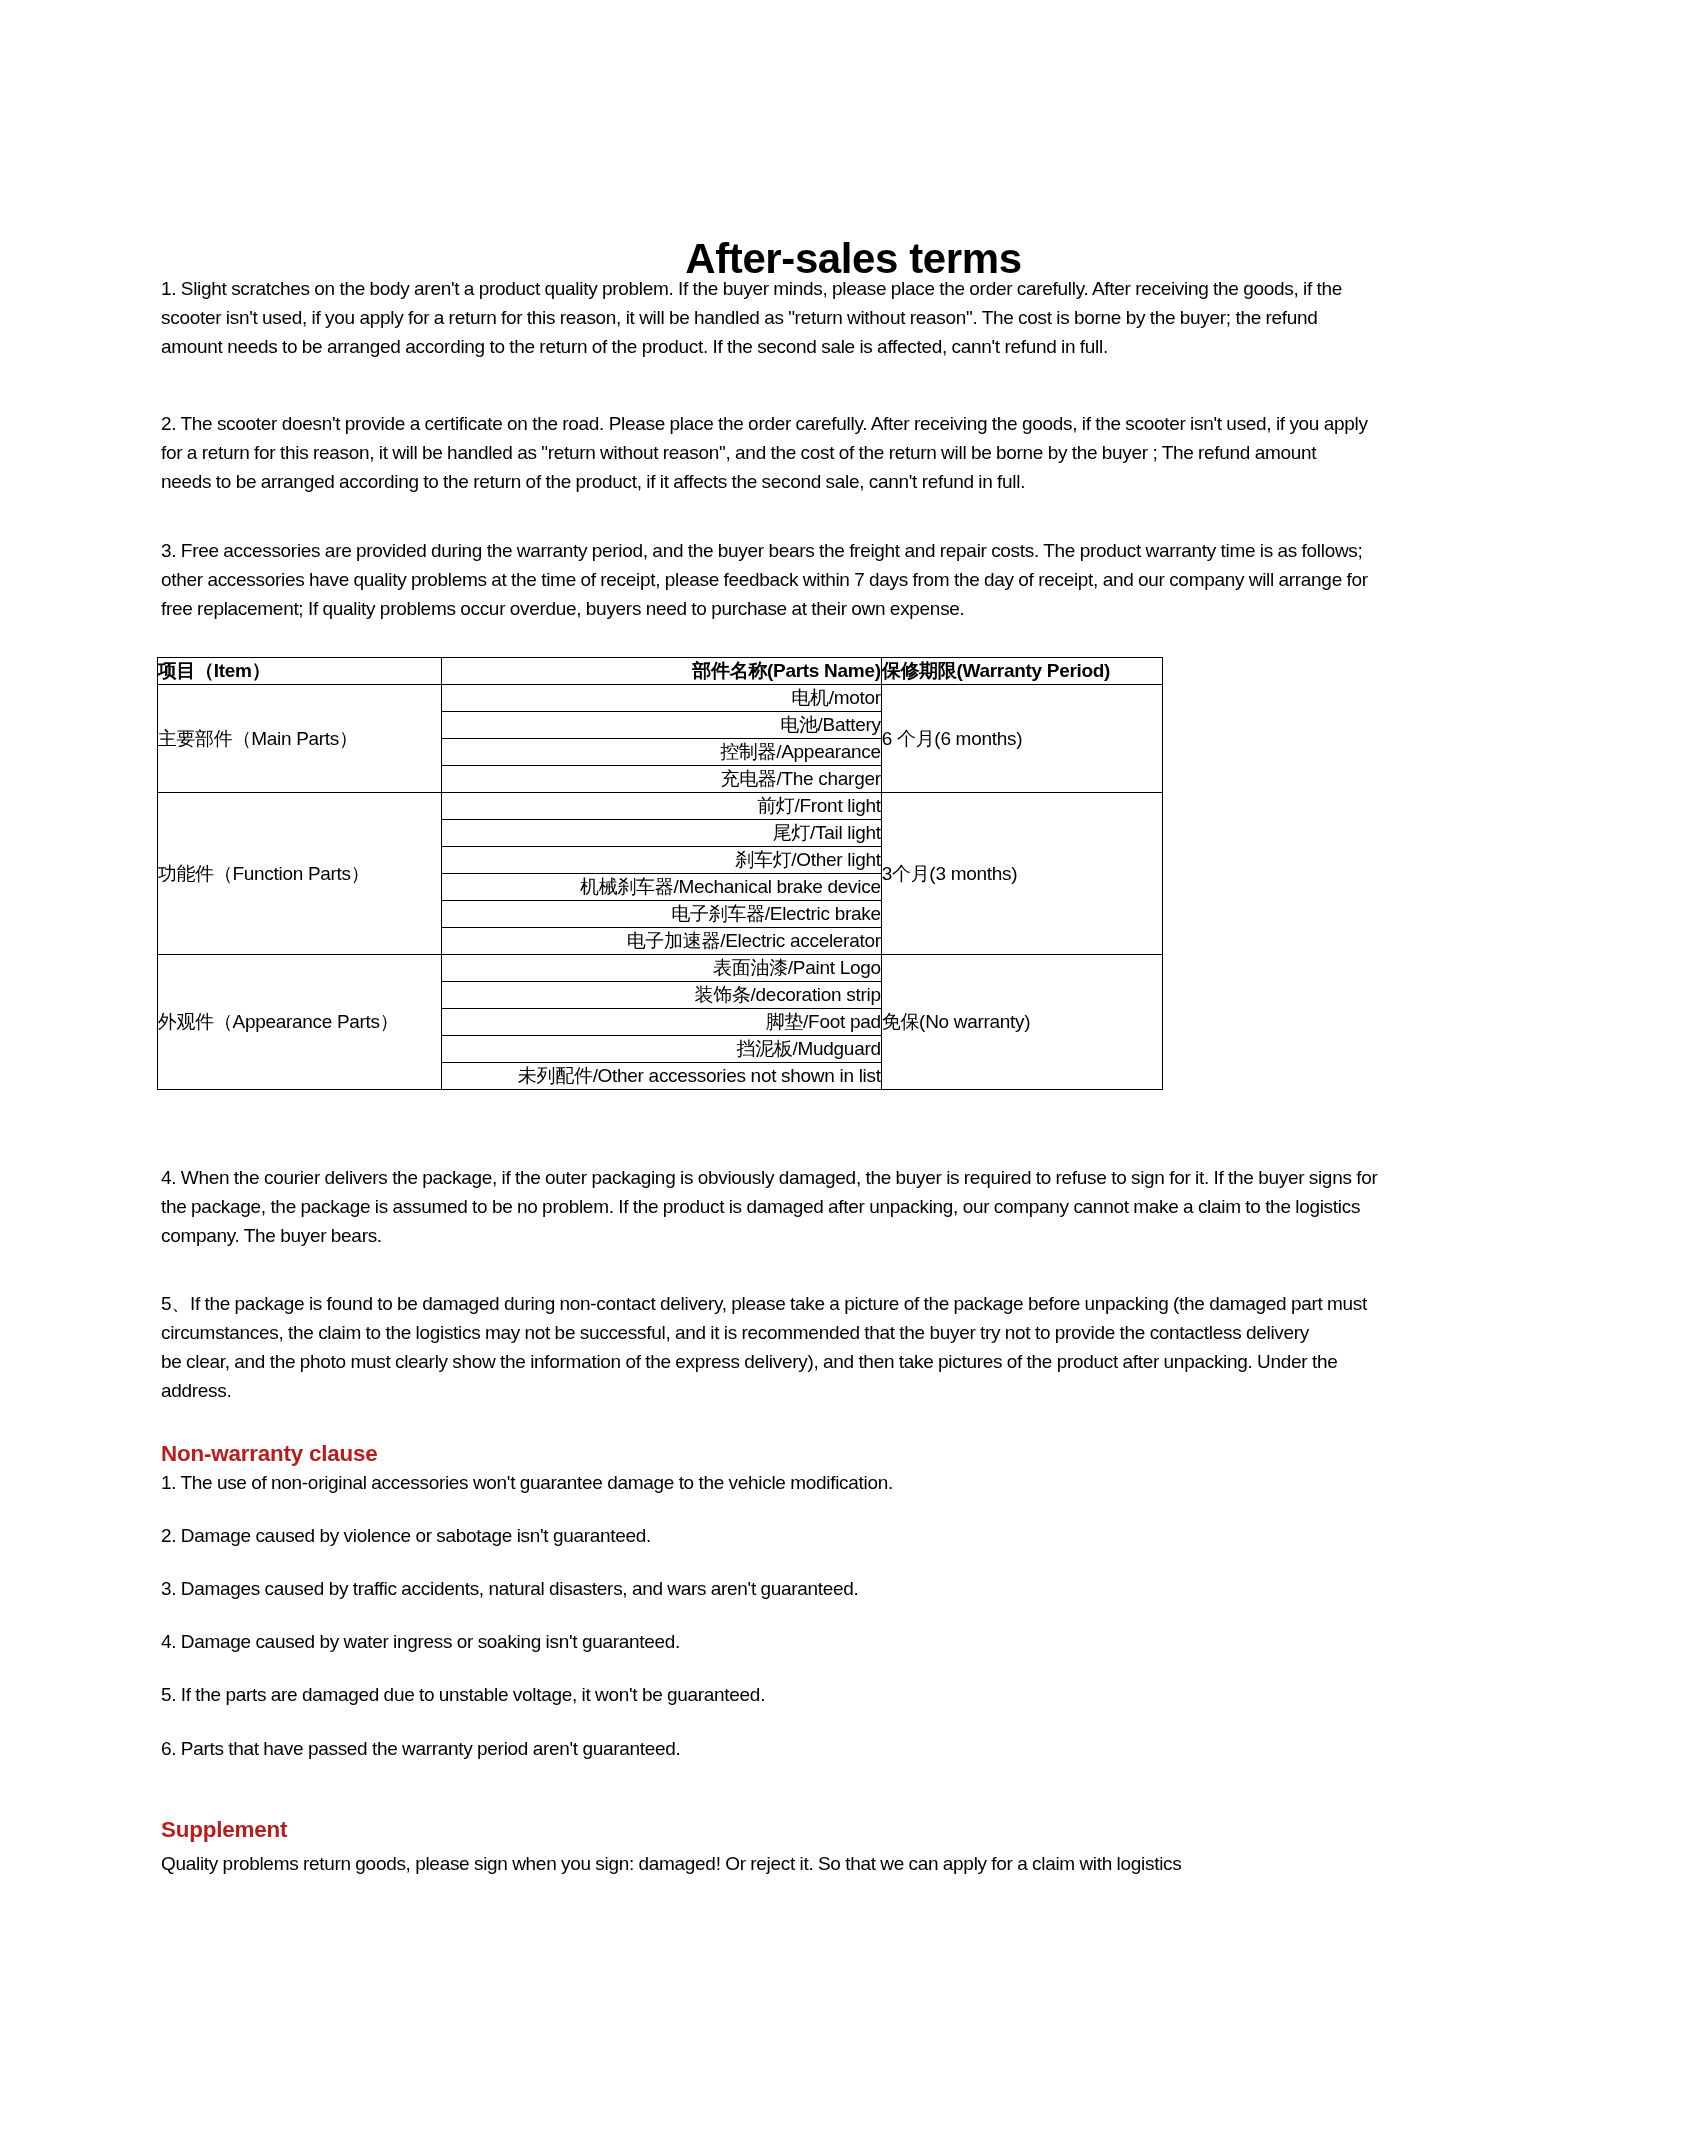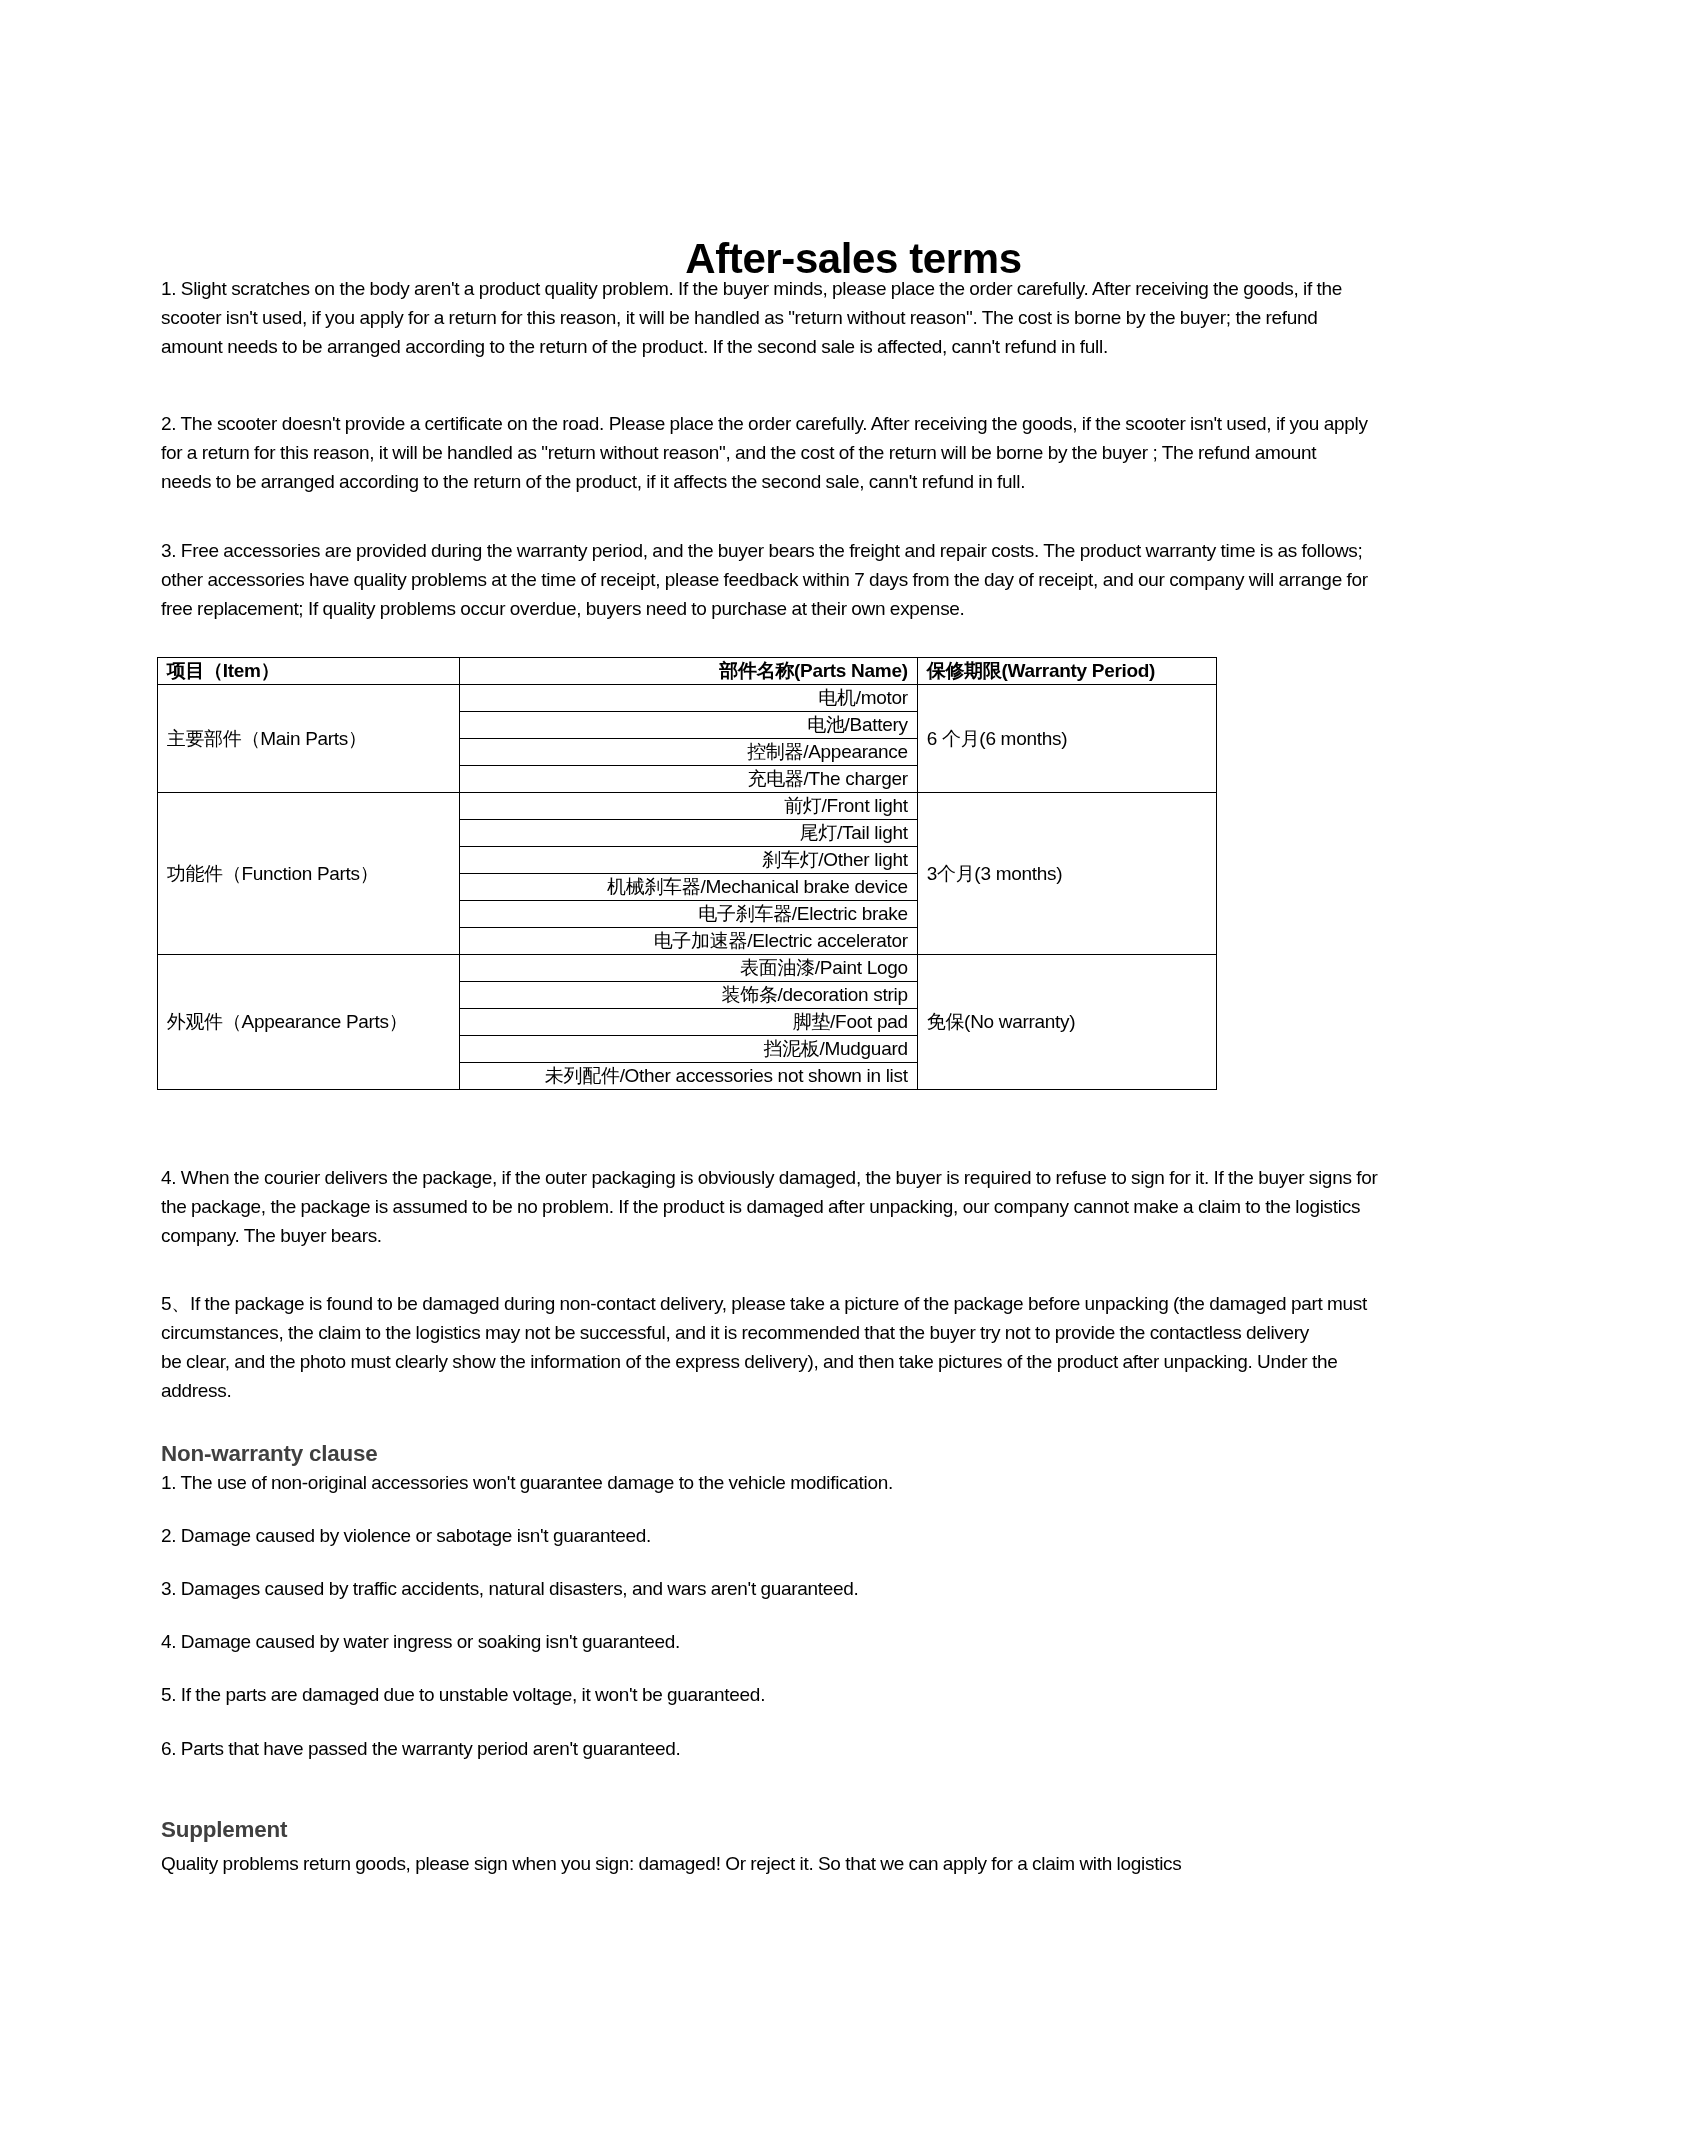--- a/index.html
+++ b/index.html
@@ -36,21 +36,21 @@
     font-size: 19px;
     line-height: 29px;
     letter-spacing: -0.3px;
     word-spacing: -0.4px;
   }
   .red-heading {
     position: absolute;
     left: 0;
     font-size: 22.4px;
     font-weight: bold;
-    color: #404040;
+    color: #b91c1c;
     letter-spacing: -0.2px;
     line-height: 30px;
   }
   .clause {
     position: absolute;
     left: 0;
     font-size: 19px;
     line-height: 26px;
     letter-spacing: -0.3px;
     word-spacing: -0.4px;
@@ -58,21 +58,21 @@
   table.warranty {
     position: absolute;
     left: -4.3px;
     top: 657px;
     border-collapse: collapse;
     font-size: 19px;
     letter-spacing: -0.3px;
   }
   table.warranty td {
     border: 1.7px solid #000;
-    padding: 0 9px;
+    padding: 0 0;
     height: 26px;
     line-height: 26px;
     white-space: nowrap;
     vertical-align: middle;
   }
   table.warranty td.c1 { width: 283px; }
   table.warranty td.c2 { width: 439px; text-align: right; }
   table.warranty td.c3 { width: 280px; }
   table.warranty tr.head td { font-weight: bold; }
 </style>

